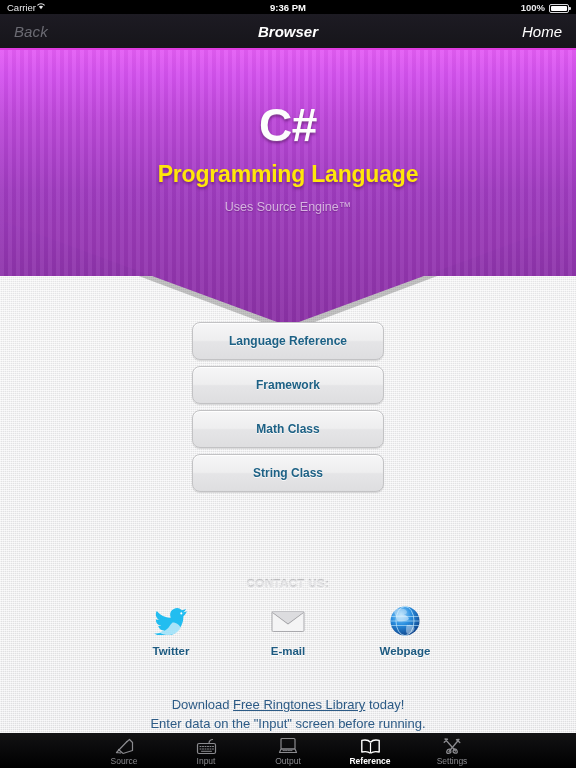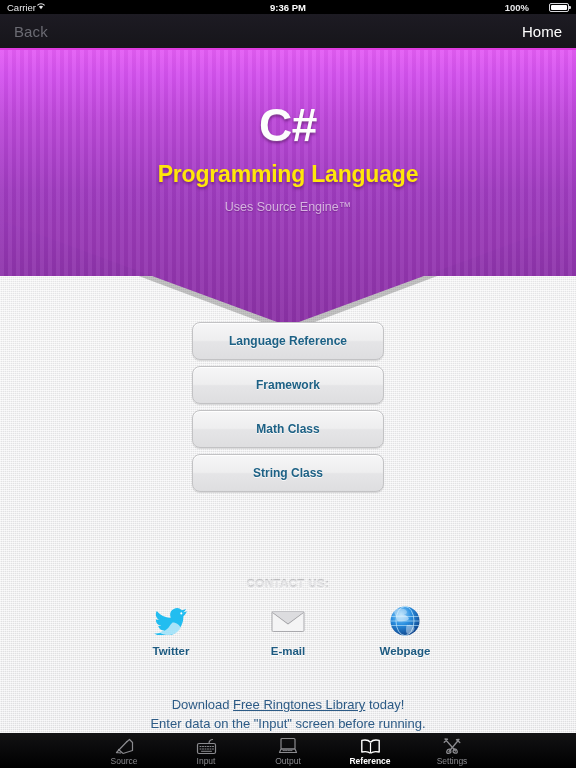--- a/index.html
+++ b/index.html
@@ -38,22 +38,22 @@
     left: 0; right: 0;
     text-align: center;
     font-size: 9.5px;
     font-weight: bold;
     color: #ffffff;
     pointer-events: none;
   }
   .sb-right {
     margin-left: auto;
     display: flex;
-    align-items: center;
-    gap: 20px;
+    align-items: flex-end;
+    gap: 4px;
     font-size: 9.5px;
     font-weight: bold;
     z-index: 2;
   }
   .wifi-icon { display: inline-block; line-height: 1; font-size: 9px; }
   .battery {
     width: 20px; height: 9px;
     border: 1px solid #d8d8dc;
     border-radius: 2px;
     position: relative;
@@ -79,20 +79,21 @@
   .nav-bar {
     position: absolute;
     top: 14px; left: 0;
     width: 576px;
     height: 36px;
     background: linear-gradient(to bottom, #1d1b23 0%, #16151a 100%);
     border-bottom: 2px solid #e03ce0;
     display: flex;
     align-items: center;
     padding: 0 14px;
+    font-style: italic;
   }
   .nav-back {
     color: #6b6b73;
     font-size: 15px;
     letter-spacing: .1px;
   }
   .nav-title {
     position: absolute;
     left: 0; right: 0;
     text-align: center;
@@ -324,20 +325,21 @@
     <div class="sb-right">
       <span>100%</span>
       <span class="battery">
           <i></i>
         </span>
     </div>
   </div>
 
   <div class="nav-bar">
     <div class="nav-back">Back</div>
+    <div class="nav-title">Browser</div>
     <div class="nav-home">Home</div>
   </div>
 
   <div class="content">
 
     <div class="banner-shadow"></div>
     <div class="banner"></div>
     <div class="banner-tail"></div>
 
     <div class="banner-inner">

